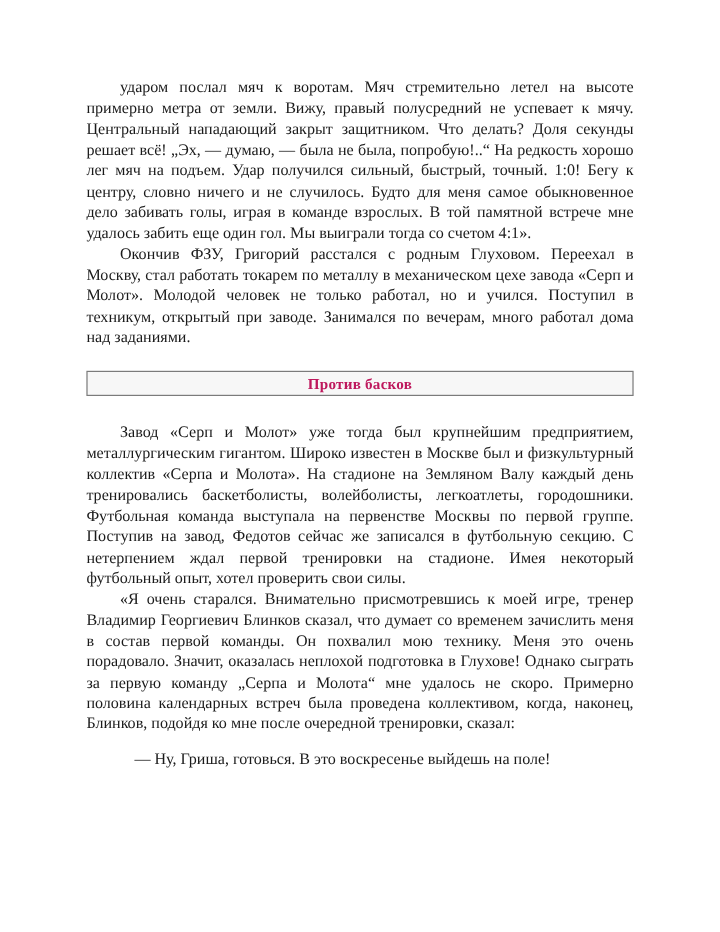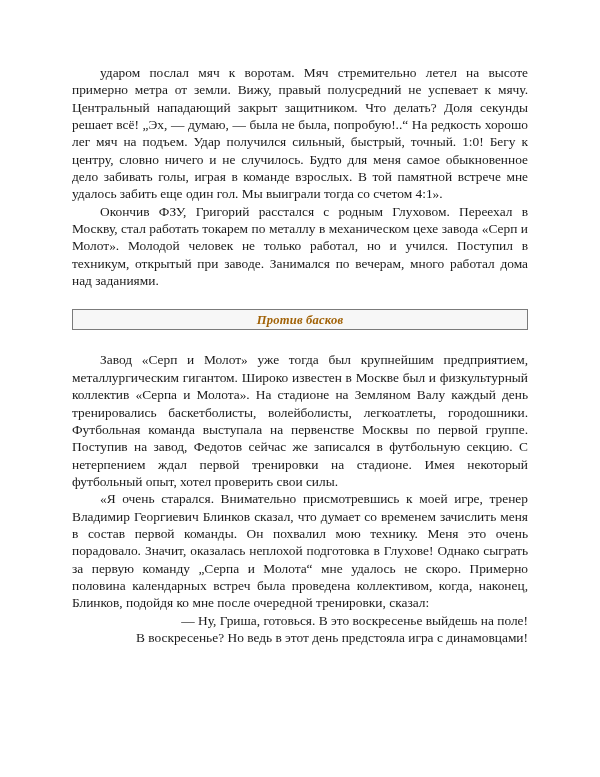--- a/index.html
+++ b/index.html
@@ -32,25 +32,25 @@
     padding: 0;
     font-size: 13.4px;
     line-height: 17.35px;
     text-align: justify;
     text-justify: inter-word;
     text-indent: 28px;
     hyphens: none;
     word-spacing: 0px;
   }
   p.dialogue {
-    margin: 0;
+    margin: 12px;
     padding: 0;
     font-size: 13.4px;
     line-height: 17.35px;
-    text-align: right;
+    text-align: left;
     text-indent: 28px;
   }
   p.dialogue.short-indent {
     text-indent: 16px;
   }
   .section-heading-wrap {
     margin-top: 20px;
     margin-bottom: 21px;
   }
   .section-heading {
@@ -59,23 +59,22 @@
     height: 21px;
     border: 1px solid #7b7b7b;
     background: #f7f7f7;
     display: flex;
     align-items: center;
     justify-content: center;
   }
   .section-heading-title {
     font-size: 12.6px;
     font-weight: bold;
-    font-style: italic;
     letter-spacing: 0.2px;
-    color: #a16207;
+    color: #be185d;
     line-height: 1;
   }
 </style>
 </head>
 <body>
 
 <div class="page">
   <div class="text-column">
 
     <p class="body-par">ударом послал мяч к воротам. Мяч стремительно летел на высоте примерно метра от земли. Вижу, правый полусредний не успевает к мячу. Центральный нападающий закрыт защитником. Что делать? Доля секунды решает всё! „Эх, — думаю, — была не была, попробую!..“ На редкость хорошо лег мяч на подъем. Удар получился сильный, быстрый, точный. 1:0! Бегу к центру, словно ничего и не случилось. Будто для меня самое обыкновенное дело забивать голы, играя в команде взрослых. В той памятной встрече мне удалось забить еще один гол. Мы выиграли тогда со счетом 4:1».</p>
@@ -87,17 +86,16 @@
         <span class="section-heading-title">Против басков</span>
       </div>
     </div>
 
     <p class="body-par">Завод «Серп и Молот» уже тогда был крупнейшим предприятием, металлургическим гигантом. Широко известен в Москве был и физкультурный коллектив «Серпа и Молота». На стадионе на Земляном Валу каждый день тренировались баскетболисты, волейболисты, легкоатлеты, городошники. Футбольная команда выступала на первенстве Москвы по первой группе. Поступив на завод, Федотов сейчас же записался в футбольную секцию. С нетерпением ждал первой тренировки на стадионе. Имея некоторый футбольный опыт, хотел проверить свои силы.</p>
 
     <p class="body-par">«Я очень старался. Внимательно присмотревшись к моей игре, тренер Владимир Георгиевич Блинков сказал, что думает со временем зачислить меня в состав первой команды. Он похвалил мою технику. Меня это очень порадовало. Значит, оказалась неплохой подготовка в Глухове! Однако сыграть за первую команду „Серпа и Молота“ мне удалось не скоро. Примерно половина календарных встреч была проведена коллективом, когда, наконец, Блинков, подойдя ко мне после очередной тренировки, сказал:</p>
 
     <p class="dialogue">— Ну, Гриша, готовься. В это воскресенье выйдешь на поле!</p>
 
-    <p class="dialogue short-indent">В воскресенье? Но ведь в этот день предстояла игра с динамовцами!</p>
 
 
   </div>
 </div>
 
 </body></html>

